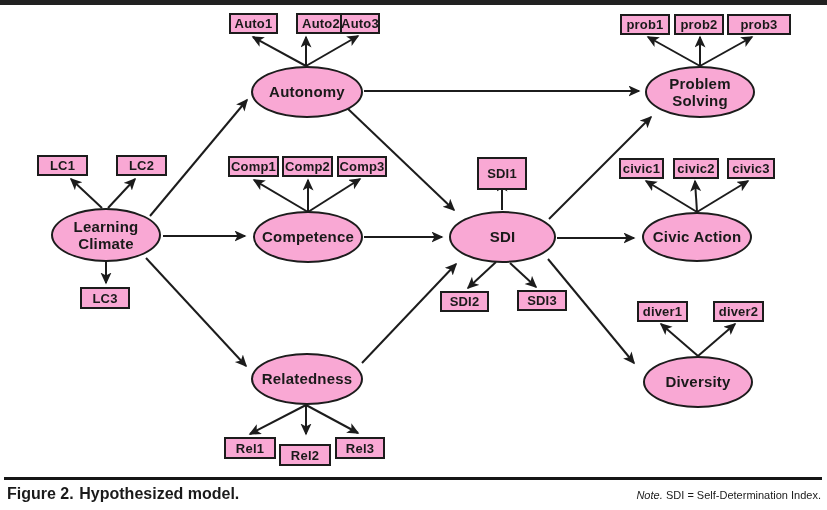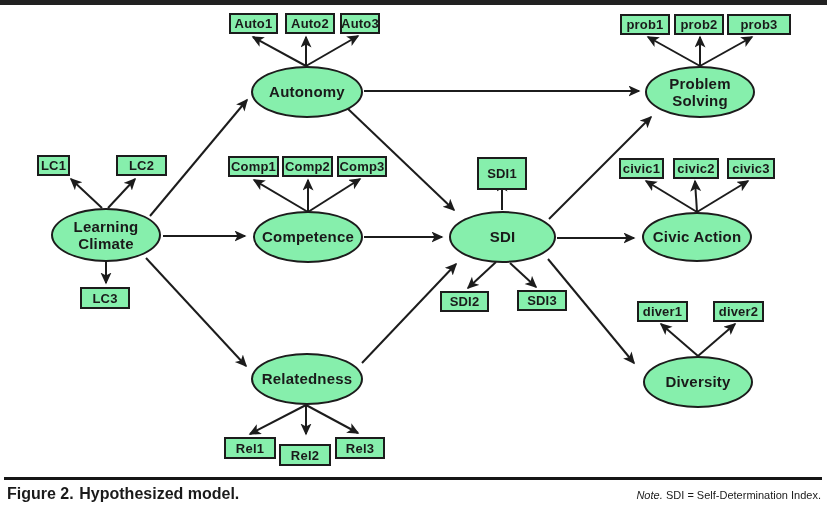--- a/index.html
+++ b/index.html
@@ -5,21 +5,21 @@
   * { margin:0; padding:0; box-sizing:border-box; }
   html,body { background:#ffffff; }
   body {
     position:relative; width:827px; height:510px; overflow:hidden;
     font-family:"Liberation Sans", sans-serif; color:#1a1a1a;
   }
   .topbar { position:absolute; left:0; top:0; width:827px; height:5px; background:#212121; }
   svg.arrow-layer { position:absolute; left:0; top:0; z-index:1; }
   svg.arrow-layer line { stroke:#1c1c1c; stroke-width:2; }
   .node {
-    position:absolute; z-index:2; background:#86efac; border:2px solid #1c1c1c;
+    position:absolute; z-index:2; background:#f9a8d4; border:2px solid #1c1c1c;
     display:flex; align-items:center; justify-content:center; text-align:center;
   }
   .ellipse {
     border-radius:50%;
     font-size:15px; font-weight:600; line-height:1.15; white-space:pre-line;
     letter-spacing:0.2px;
   }
   .box { font-size:13px; font-weight:600; letter-spacing:0.2px; }
   .rule { position:absolute; left:4px; top:477px; width:818px; height:3px; background:#161616; z-index:2; }
   .caption { position:absolute; left:7px; top:485px; font-size:16px; font-weight:700; z-index:2; }
@@ -81,25 +81,25 @@
 Climate</div>
 <div class="node ellipse" style="left:251px;top:66px;width:112px;height:52px">Autonomy</div>
 <div class="node ellipse" style="left:253px;top:211px;width:110px;height:52px">Competence</div>
 <div class="node ellipse" style="left:251px;top:353px;width:112px;height:52px">Relatedness</div>
 <div class="node ellipse" style="left:449px;top:211px;width:107px;height:52px">SDI</div>
 <div class="node ellipse" style="left:645px;top:66px;width:110px;height:52px">Problem
 Solving</div>
 <div class="node ellipse" style="left:642px;top:212px;width:110px;height:50px">Civic Action</div>
 <div class="node ellipse" style="left:643px;top:356px;width:110px;height:52px">Diversity</div>
 
-<div class="node box" style="left:37px;top:155px;width:33px;height:21px">LC1</div>
+<div class="node box" style="left:37px;top:155px;width:51px;height:21px">LC1</div>
 <div class="node box" style="left:116px;top:155px;width:51px;height:21px">LC2</div>
 <div class="node box" style="left:80px;top:287px;width:50px;height:22px">LC3</div>
 <div class="node box" style="left:229px;top:13px;width:49px;height:21px">Auto1</div>
-<div class="node box" style="left:285px;top:13px;width:50px;height:21px">Auto2</div>
+<div class="node box" style="left:296px;top:13px;width:50px;height:21px">Auto2</div>
 <div class="node box" style="left:340px;top:13px;width:40px;height:21px">Auto3</div>
 <div class="node box" style="left:228px;top:156px;width:51px;height:21px">Comp1</div>
 <div class="node box" style="left:282px;top:156px;width:51px;height:21px">Comp2</div>
 <div class="node box" style="left:337px;top:156px;width:50px;height:21px">Comp3</div>
 <div class="node box" style="left:224px;top:437px;width:52px;height:22px">Rel1</div>
 <div class="node box" style="left:279px;top:444px;width:52px;height:22px">Rel2</div>
 <div class="node box" style="left:335px;top:437px;width:50px;height:22px">Rel3</div>
 <div class="node box" style="left:477px;top:157px;width:50px;height:33px">SDI1</div>
 <div class="node box" style="left:440px;top:291px;width:49px;height:21px">SDI2</div>
 <div class="node box" style="left:517px;top:290px;width:50px;height:21px">SDI3</div>

